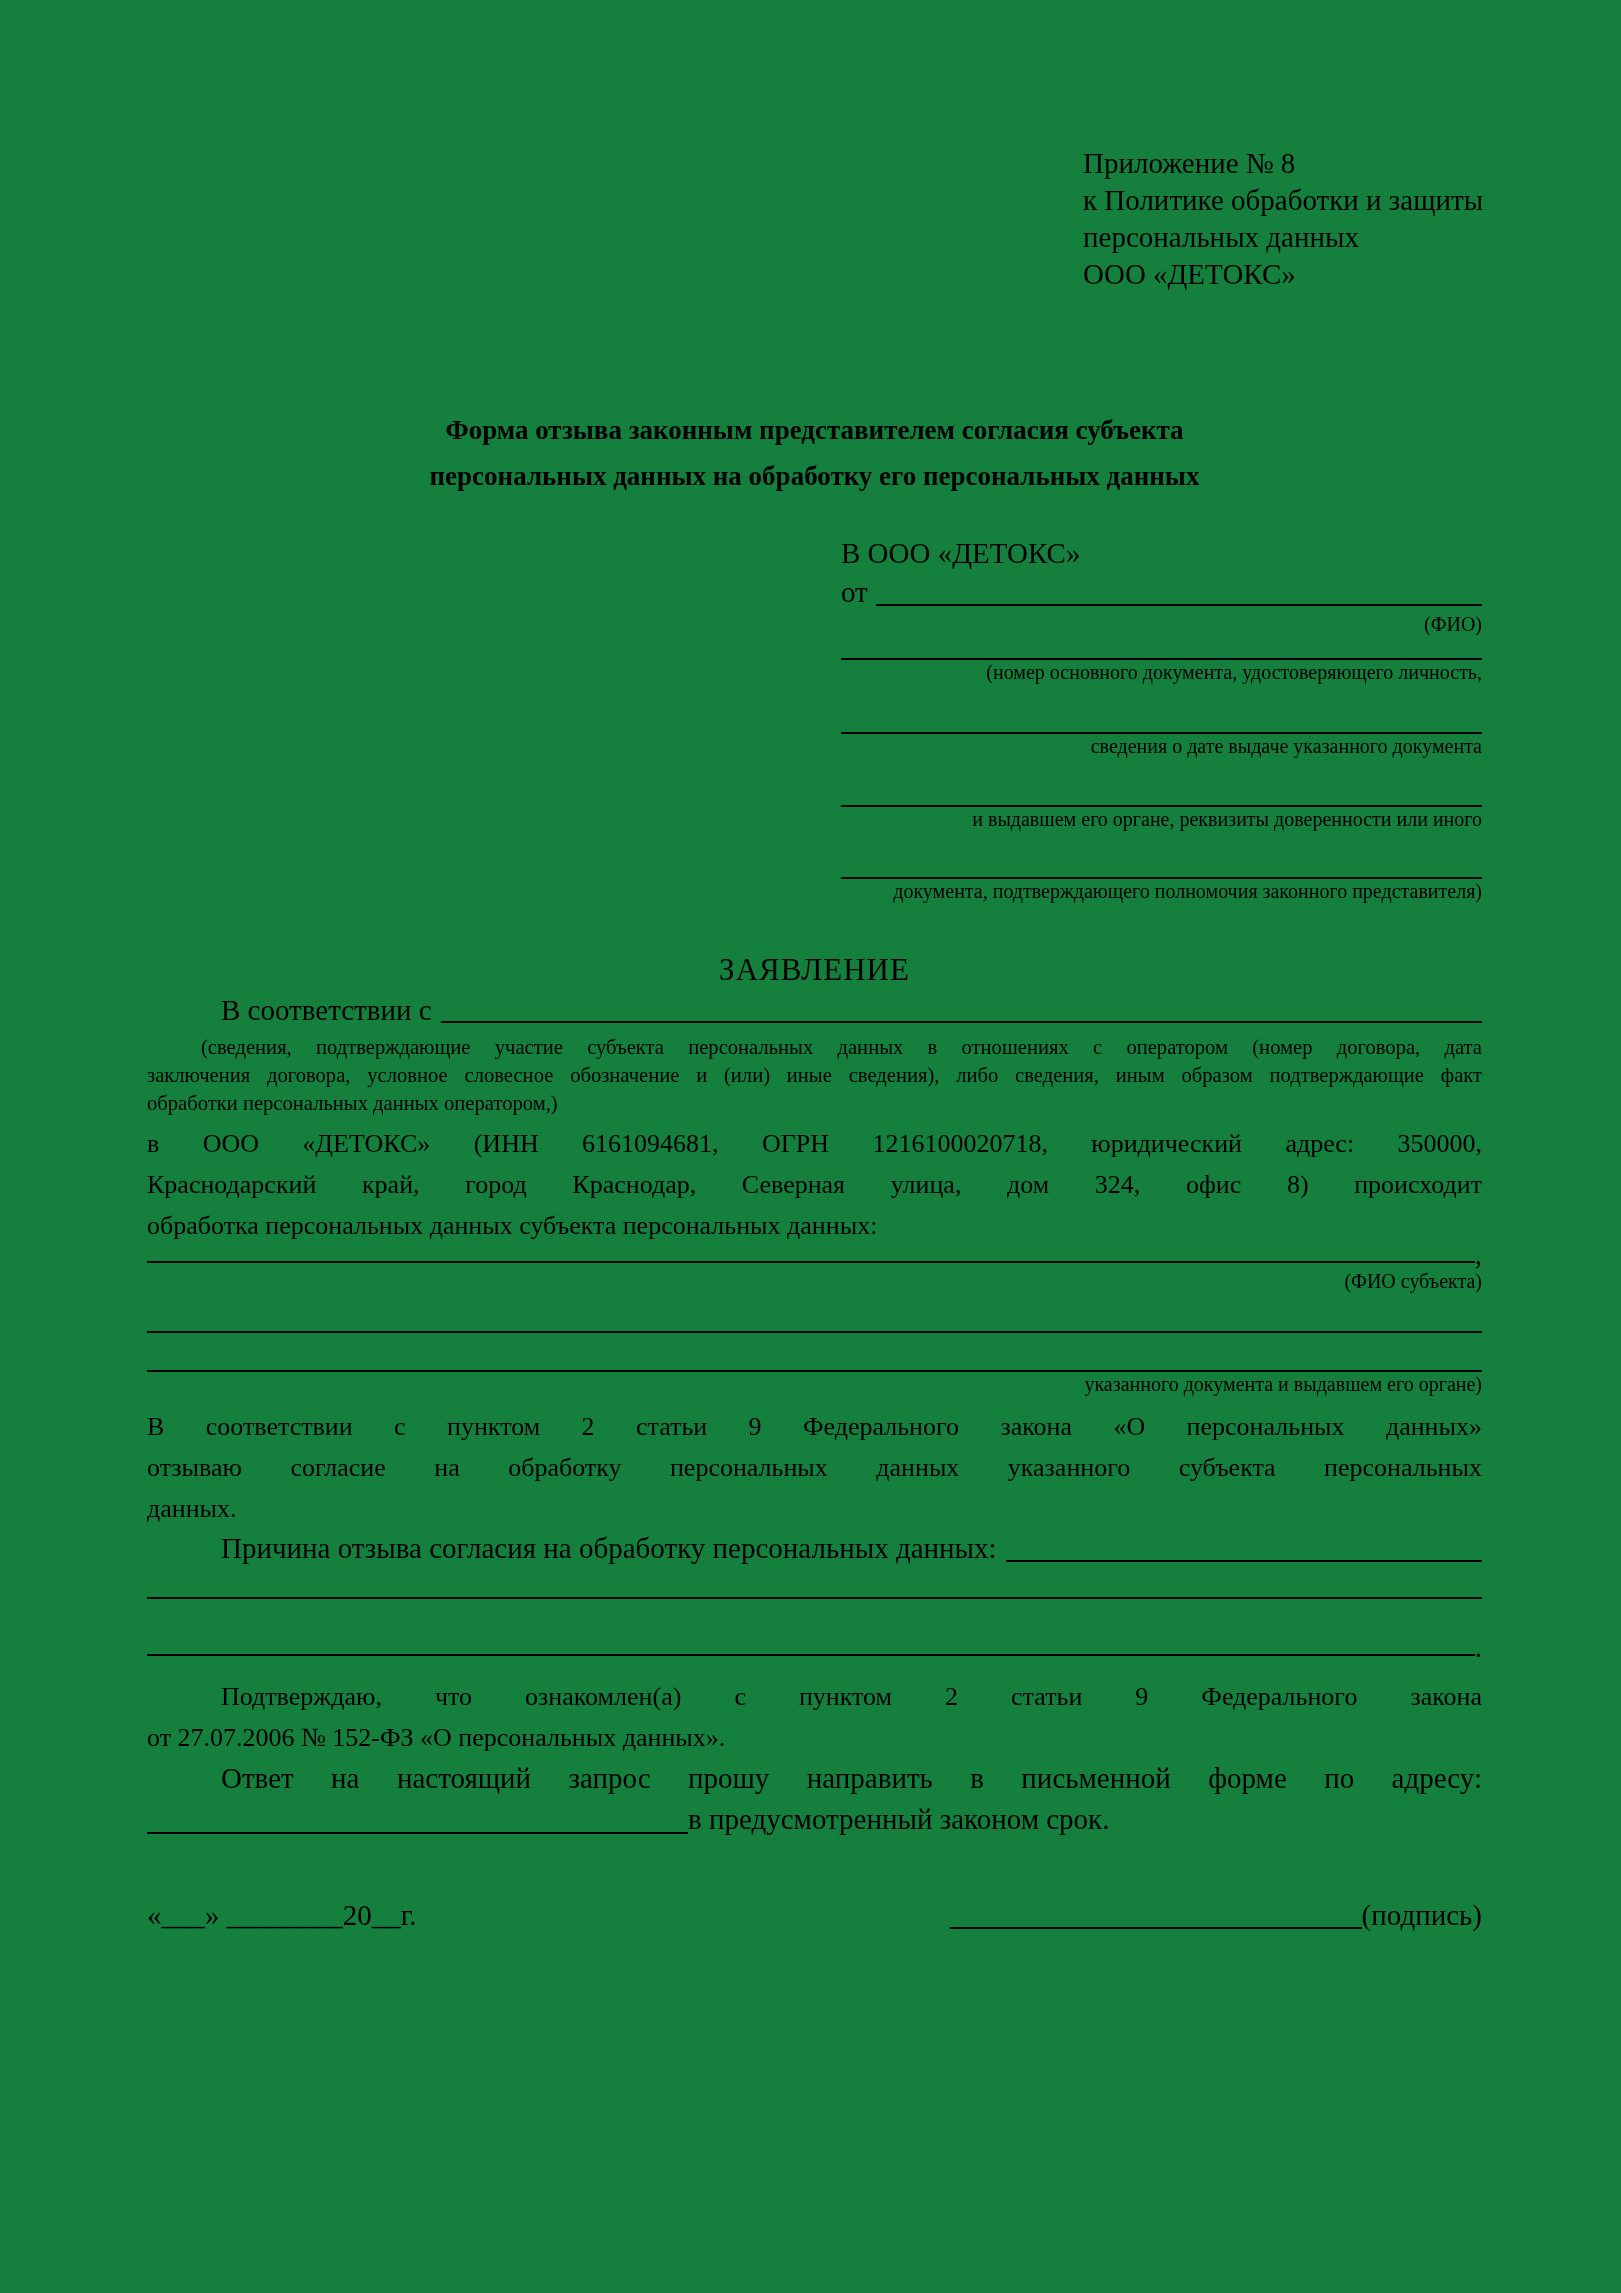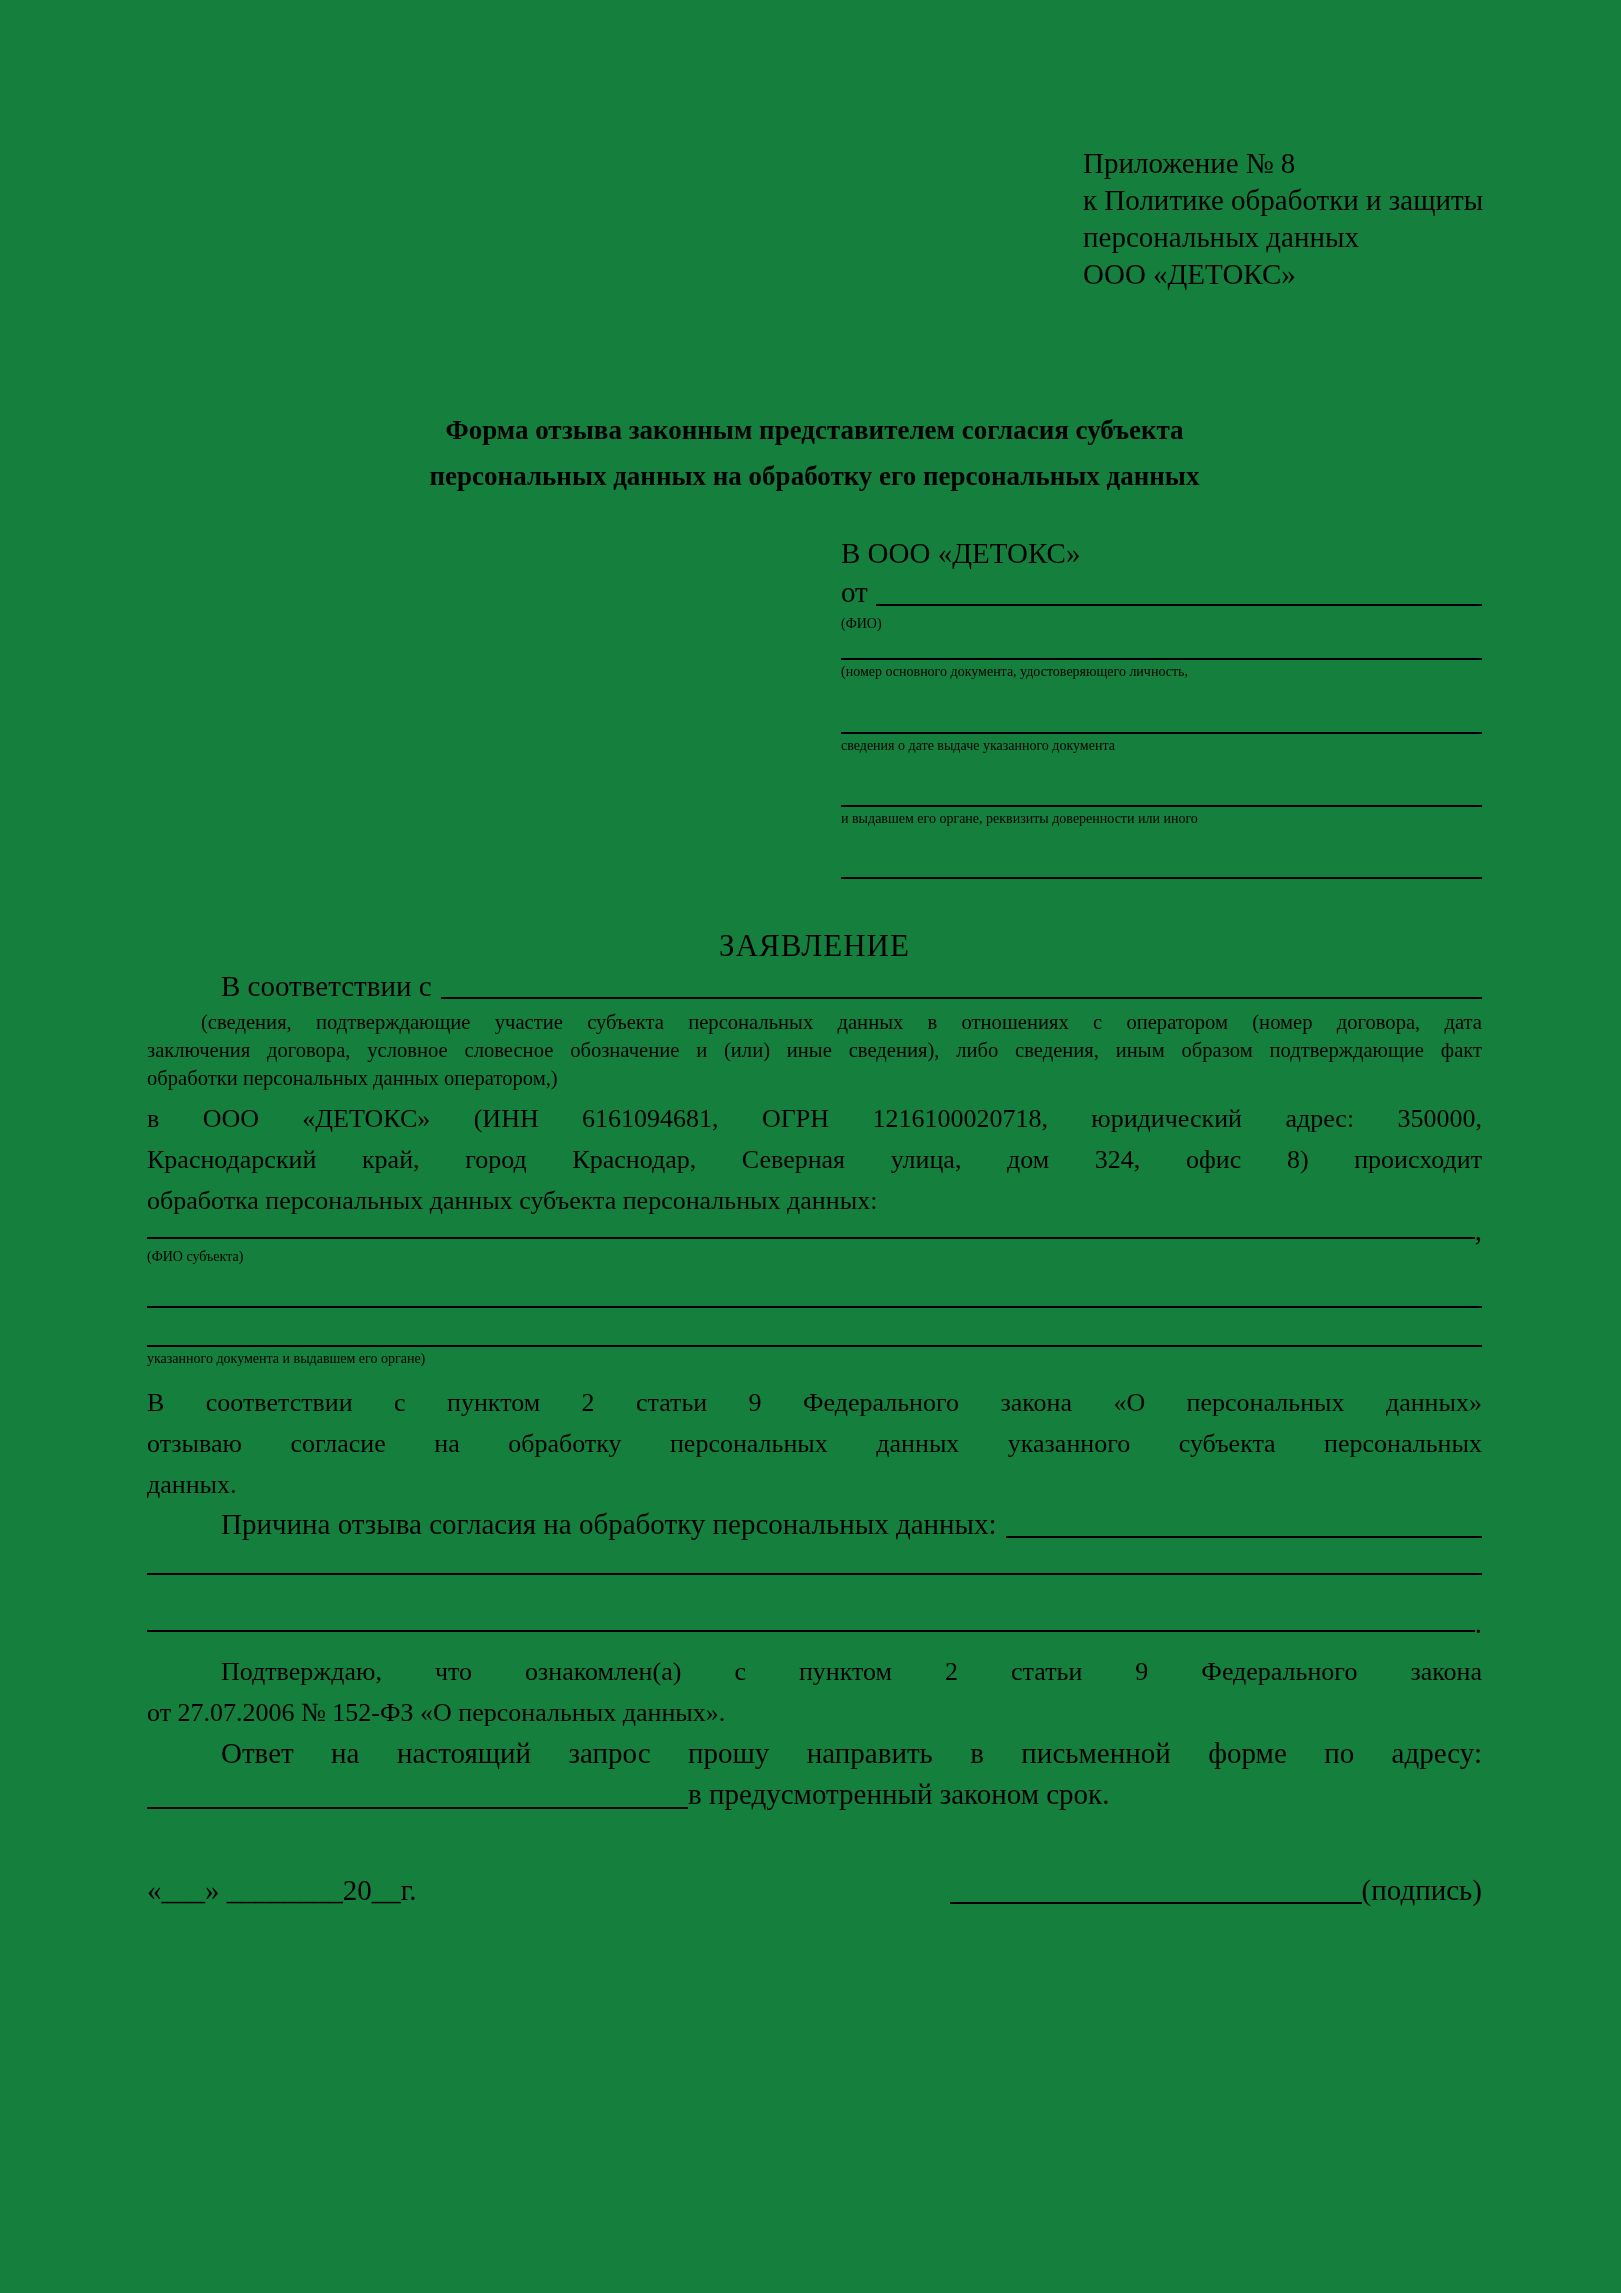--- a/index.html
+++ b/index.html
@@ -14,21 +14,21 @@
     font-family: "Liberation Serif", serif;
     font-size: 29px;
     overflow: hidden;
   }
 
   
   .flexline { display: flex; align-items: flex-end; }
   .lbl { white-space: nowrap; }
   .fill { flex: 1; border-bottom: 2px solid #000; margin-bottom: 5.9px; }
   .fillfixed { width: 541px; border-bottom: 2px solid #000; margin-bottom: 5.9px; }
-  .cap { font-size: 14px; line-height: 24.5px; text-align: left; }
+  .cap { font-size: 20px; line-height: 24.5px; text-align: right; }
   .rule { border-bottom: 2px solid #000; }
   .jl { text-align: justify; text-align-last: justify; }
   .ind { text-indent: 74px; }
   .ind55 { text-indent: 54px; }
 
   
   .appendix { padding-top: 145px; margin-left: 936px; line-height: 37px; white-space: nowrap; }
 
   
   .title { margin-top: 114px; text-align: center; font-weight: bold; font-size: 27px; line-height: 46px; }
@@ -101,20 +101,21 @@
     </div>
     <div class="cap">(ФИО)</div>
 
     <div class="rule g1"></div>
     <div class="cap">(номер основного документа, удостоверяющего личность,</div>
     <div class="rule g2"></div>
     <div class="cap">сведения о дате выдаче указанного документа</div>
     <div class="rule g2"></div>
     <div class="cap">и выдавшем его органе, реквизиты доверенности или иного</div>
     <div class="rule g3"></div>
+    <div class="cap">документа, подтверждающего полномочия законного представителя)</div>
   </div>
 
   <div class="heading">ЗАЯВЛЕНИЕ</div>
 
   <div class="flexline according">
     <span class="lbl">В соответствии с</span>
     <span class="fill"></span>
   </div>
 
   <div class="smallpara">

